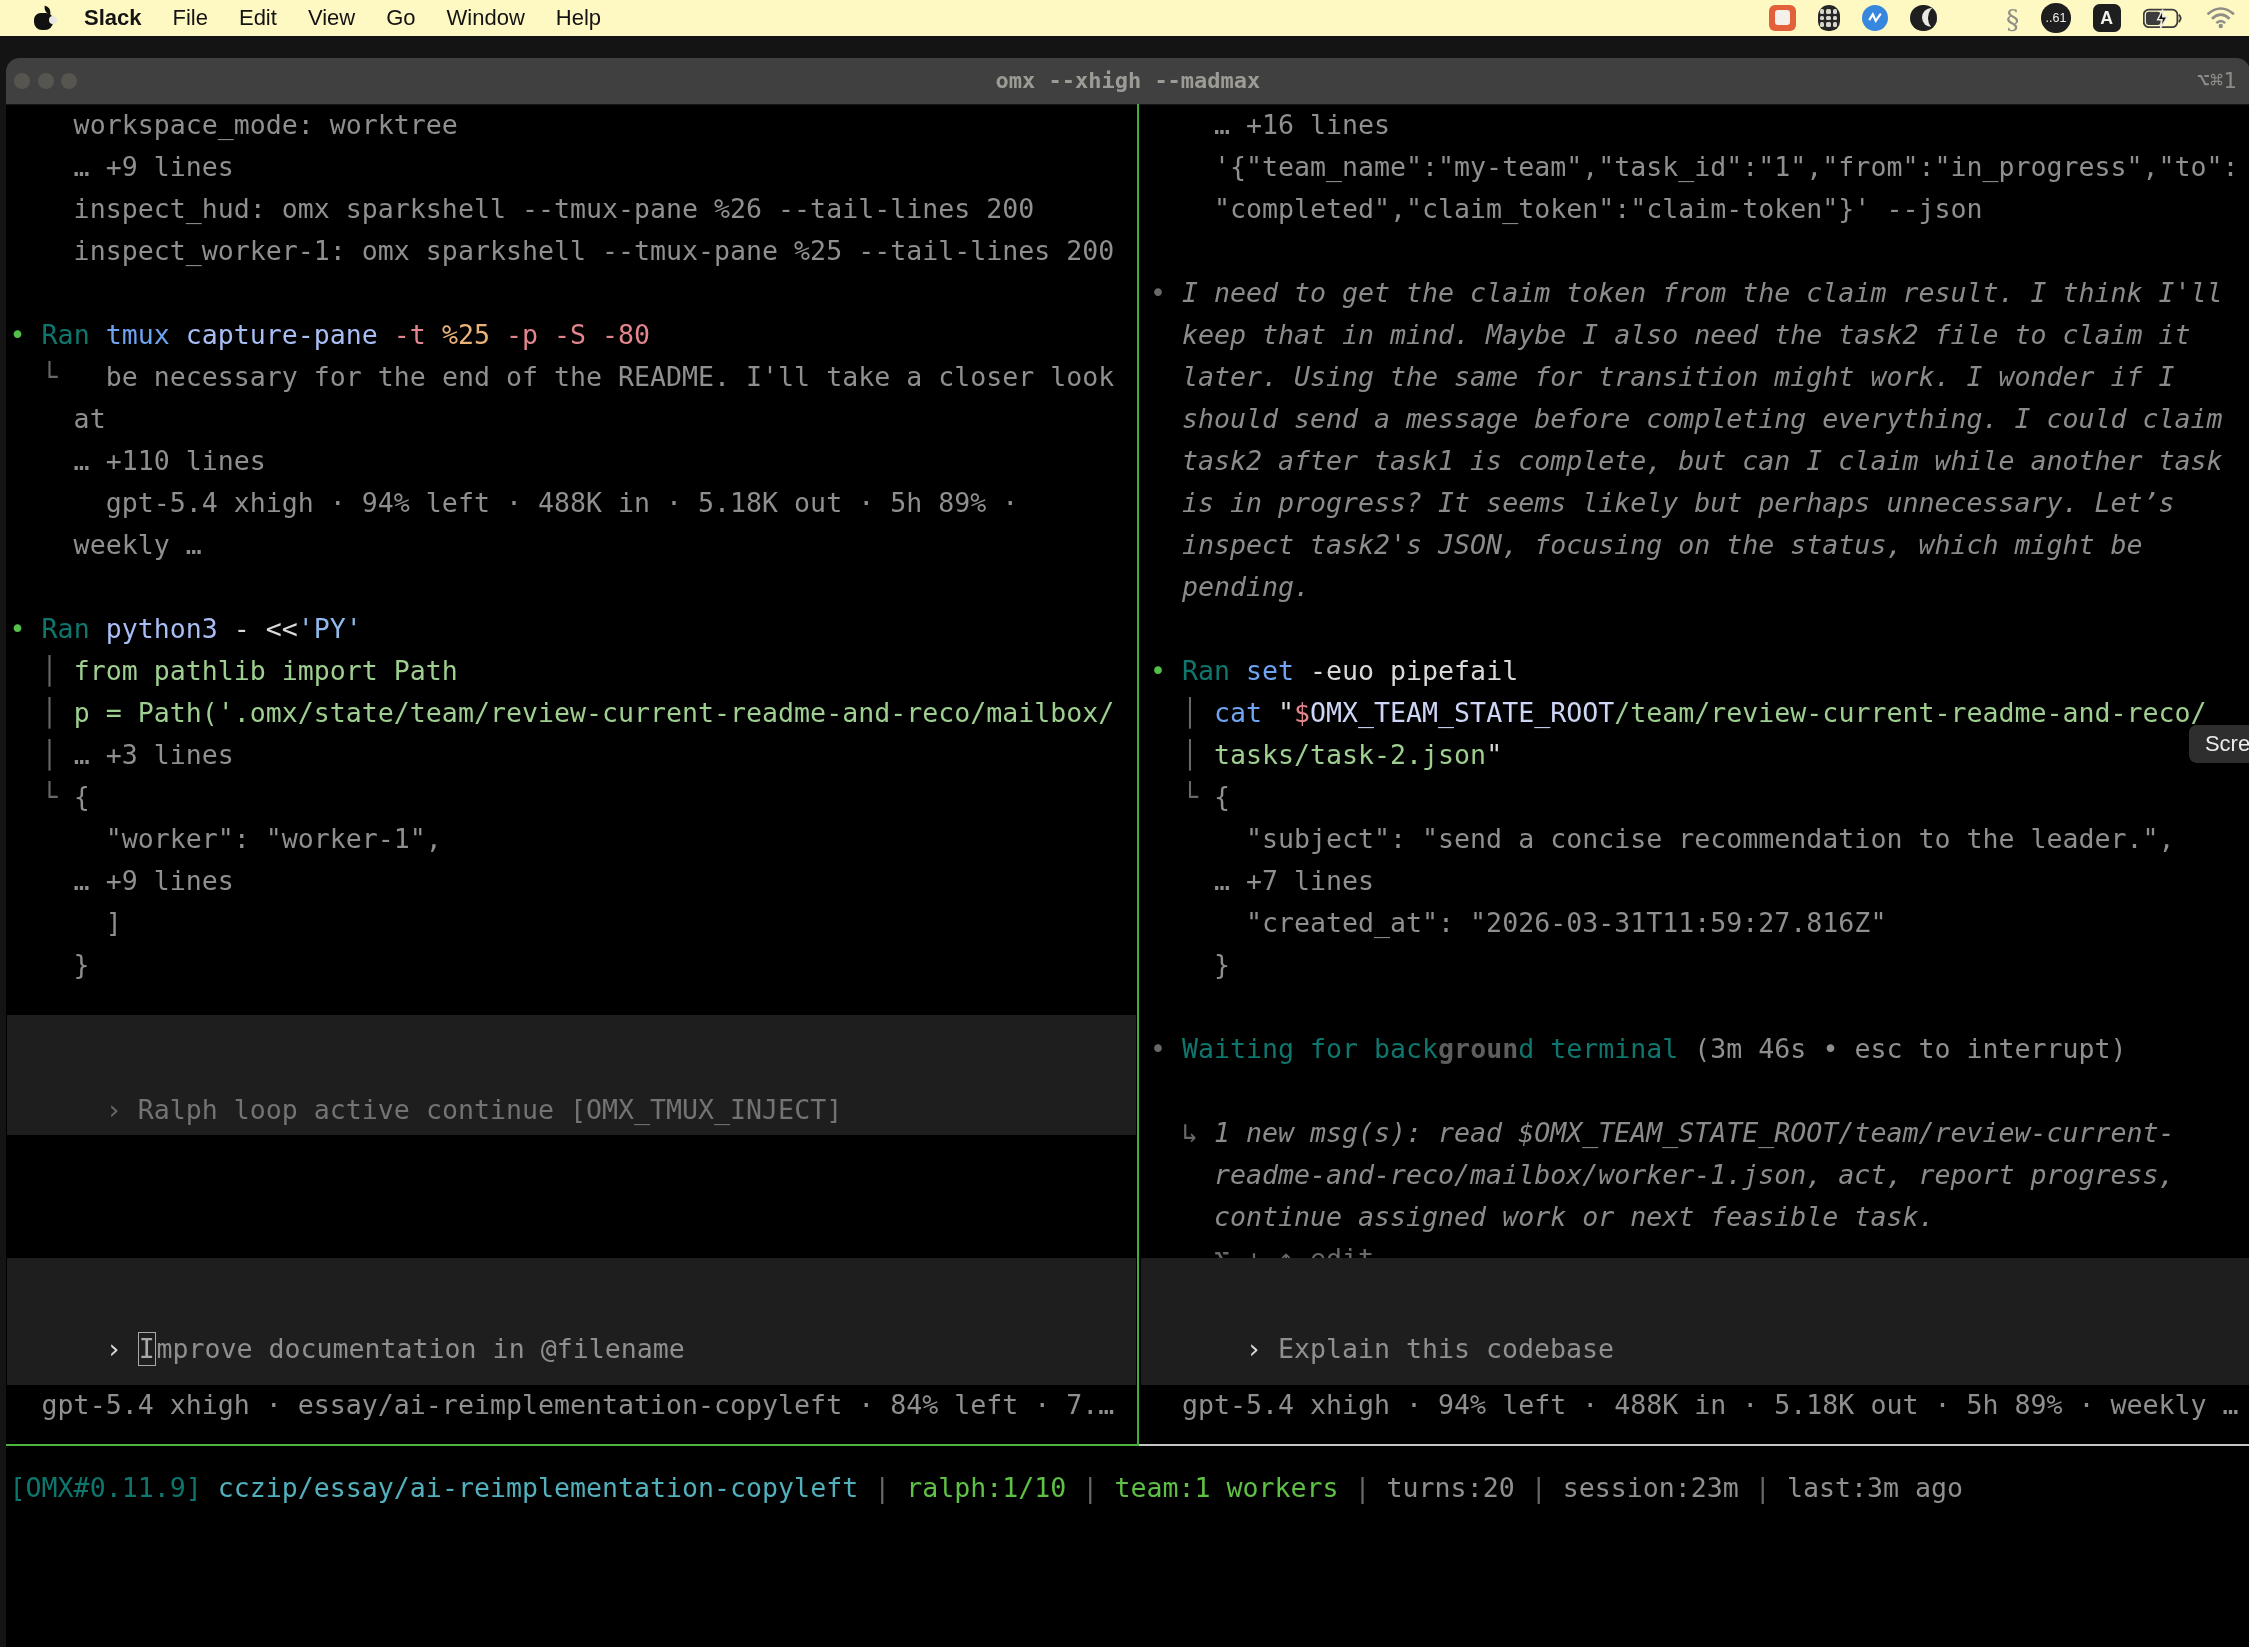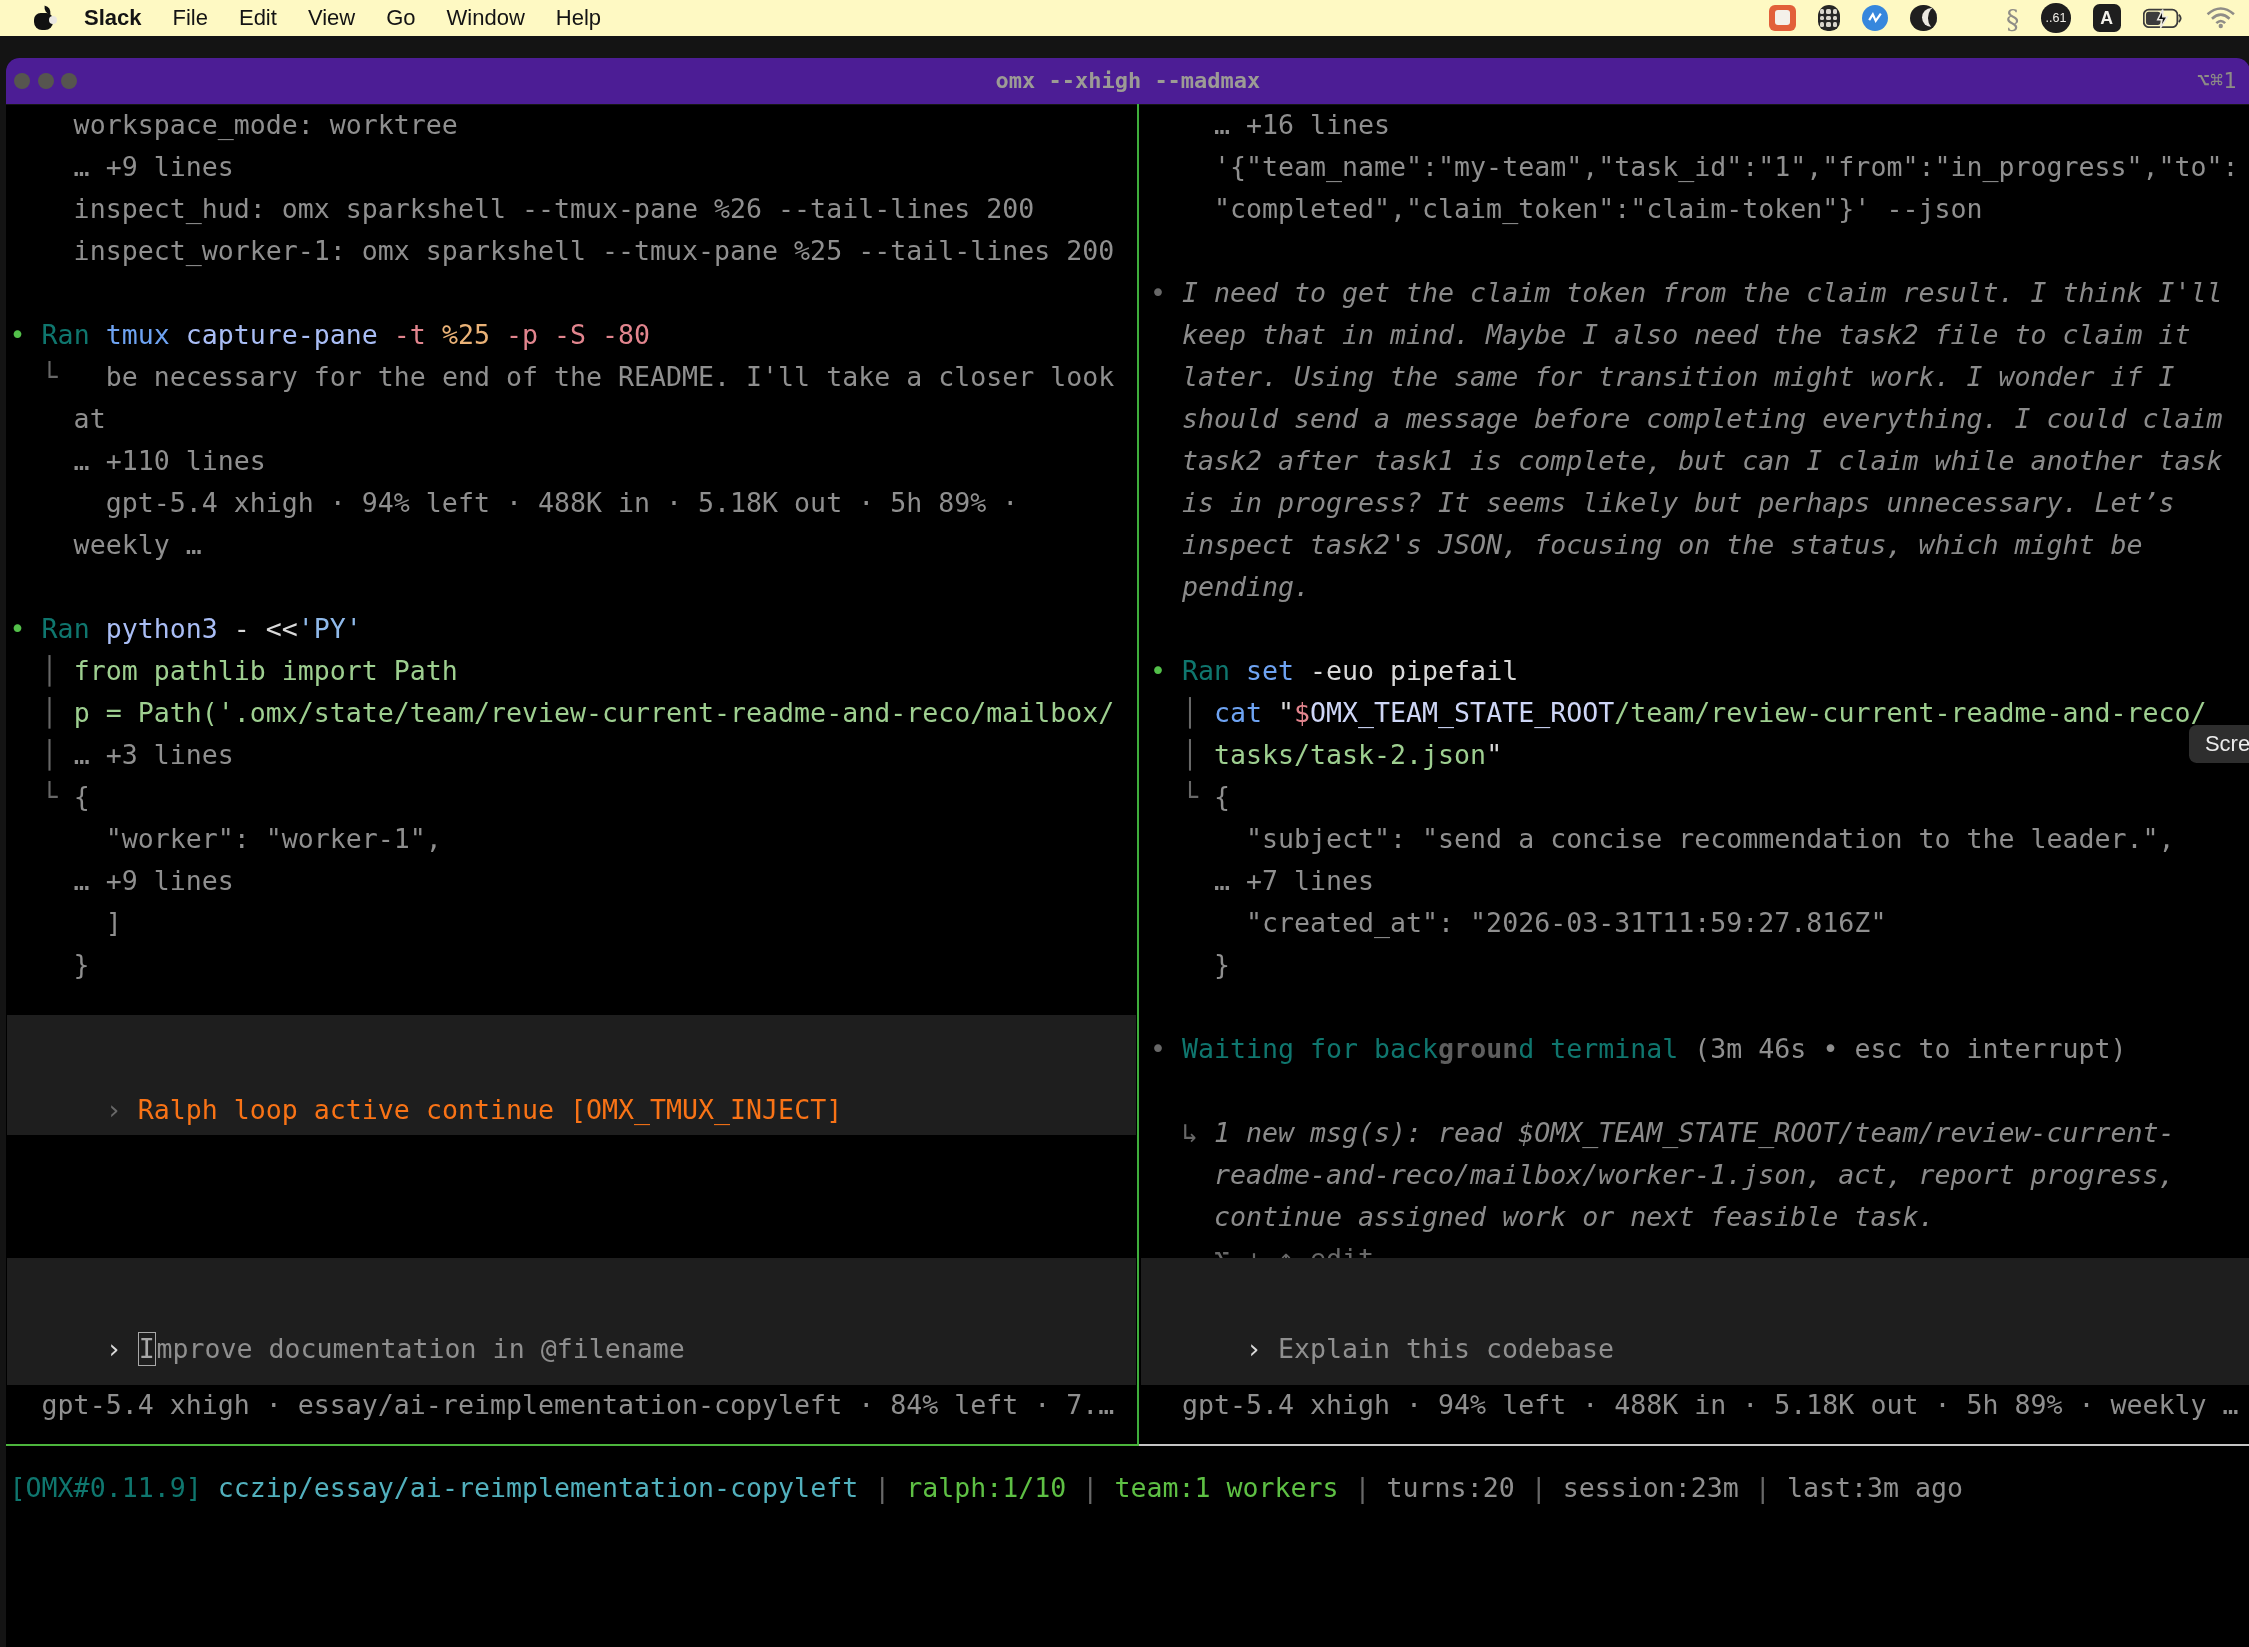--- a/index.html
+++ b/index.html
@@ -42,21 +42,21 @@
   .ic-squig{font-size:26.6px;color:#8f8d87;font-family:"DejaVu Serif",serif}
   .ic-usage{width:29.5px;height:29.5px;border-radius:50%;background:#1e1e1e;color:#f2f0ea;
             font-size:12.5px;display:flex;align-items:center;justify-content:center;
             font-family:"Liberation Sans",sans-serif}
   .ic-a{width:28px;height:28px;border-radius:6.6px;background:#1e1e1e;color:#f2f0ea;
         font-size:17.7px;font-weight:bold;display:flex;align-items:center;justify-content:center}
 
   
   .window{position:absolute;left:5.9px;top:58px;width:2244px;height:1590px;background:#000;
           border-radius:13.3px 13.3px 0 0;overflow:hidden}
-  .titlebar{position:absolute;left:0;top:0;width:100%;height:46px;background:#4c1d95;
+  .titlebar{position:absolute;left:0;top:0;width:100%;height:46px;background:#404040;
             border-bottom:0.7px solid #151514}
   .tlbtn{position:absolute;top:14.8px;width:16px;height:16px;border-radius:50%;background:#56554f}
   .win-title{position:absolute;left:0;right:0;top:0;height:46px;line-height:46px;text-align:center;
              color:#9c9b95;font-size:22px;font-weight:bold}
   .kbd-hint{position:absolute;right:13.3px;top:0;height:46px;line-height:46px;color:#8d8c86;
             font-size:22px;font-family:"DejaVu Sans",sans-serif}
 
   
   .term, .term *{font-family:"DejaVu Sans Mono",monospace}
   .pane-rows{position:absolute;top:46px;font-size:26.6px;white-space:pre}
@@ -73,21 +73,21 @@
   .pw{color:#a9bdf5}
   .pk{color:#e2858e}
   .or{color:#eab277}
   .cg{color:#9ecf90}
   .lv{color:#ced6f7}
   .lb{color:#8fb9ea}
   .it{color:#8b8b8b;font-style:italic}
   .shim{color:#5e5e5e;font-weight:bold}
   .cy{color:#52b0bd}
   .sg{color:#5ec044}
-  .br{color:#f97316}
+  .br{color:#737373}
 
   .vdivider{position:absolute;left:1131px;top:46px;width:2.2px;height:1340px;background:#3fae3c}
 
   .banner{position:absolute;left:1.5px;top:957px;width:1129px;height:120px;background:#1e1e1e}
   .banner .line{position:absolute;left:2.2px;top:32px;font-size:26.6px;line-height:42px;white-space:pre}
 
   .workline{position:absolute;left:3.7px;top:1119px;font-size:26.6px;line-height:42px;white-space:pre}
 
   .inputbox{position:absolute;top:1200px;height:127px;background:#1e1e1e}
   .inputbox.left{left:1.5px;width:1129px}

